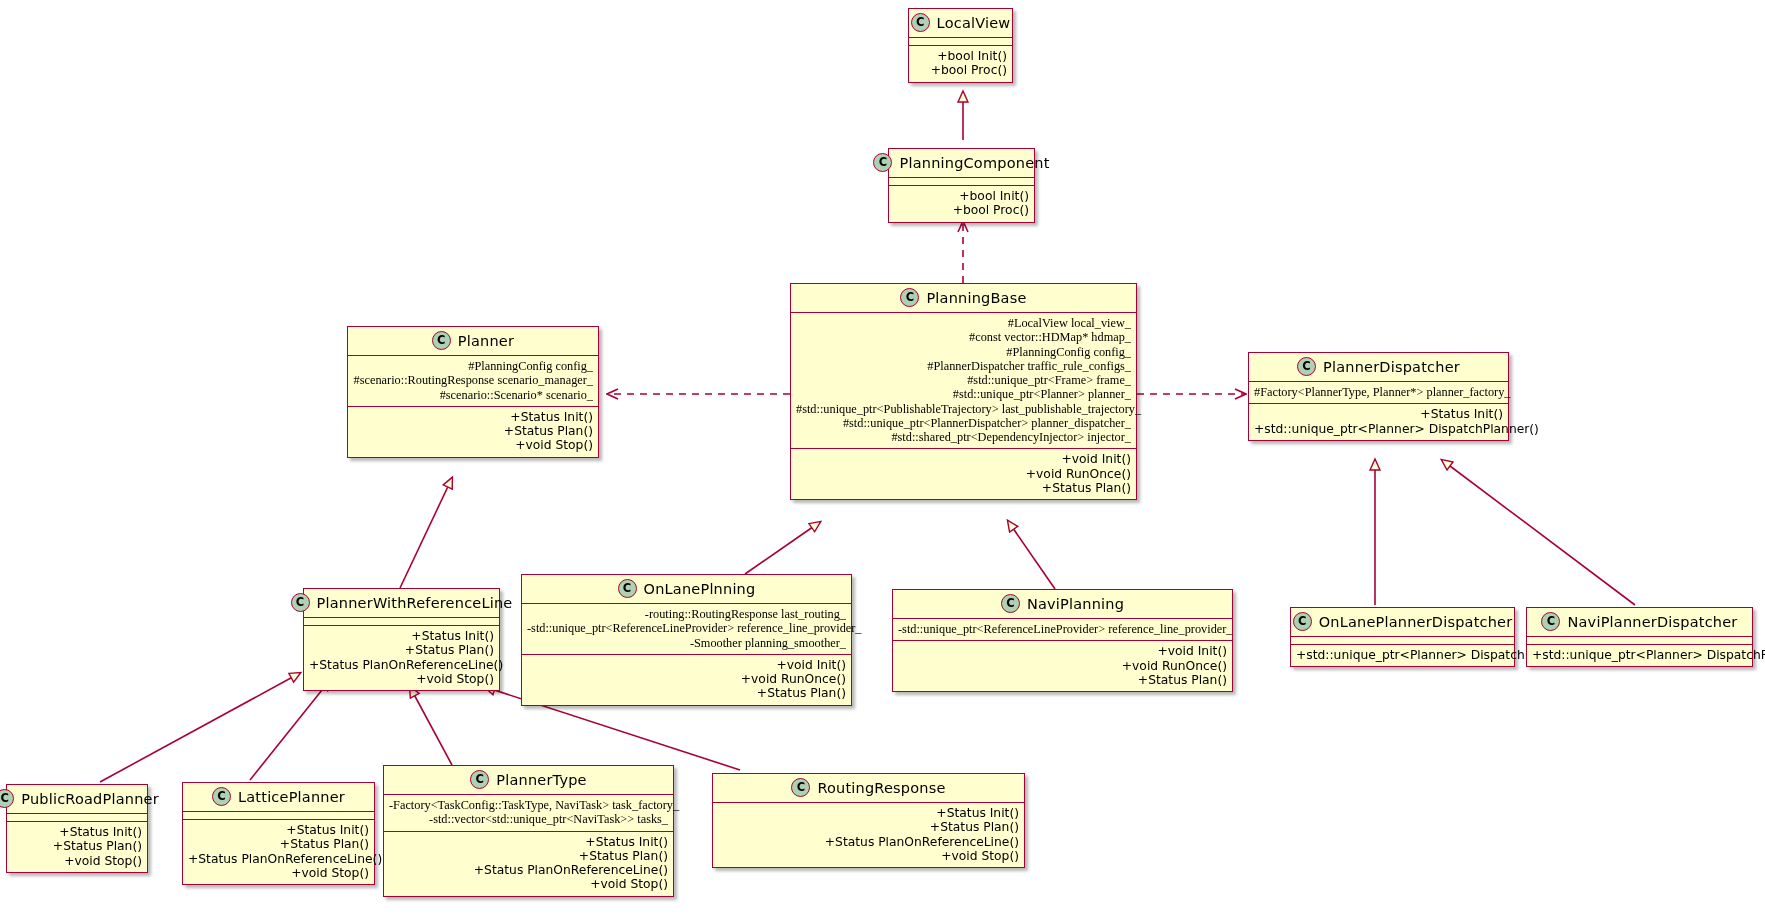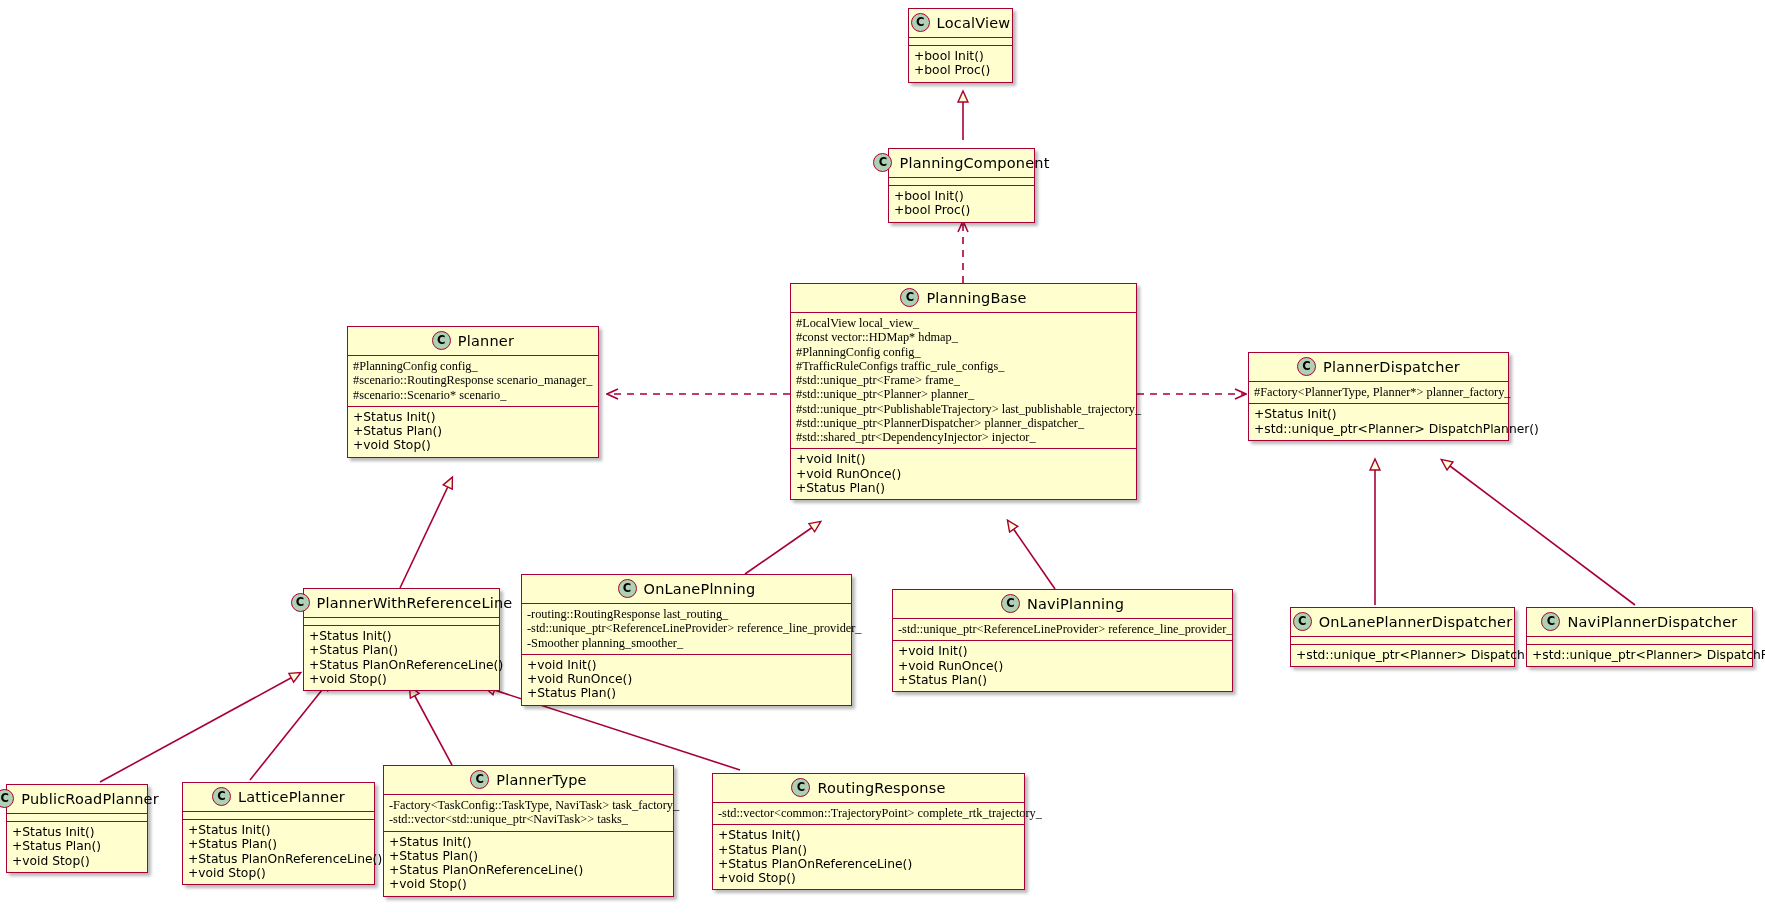--- a/index.html
+++ b/index.html
@@ -39,20 +39,21 @@
     display:inline-flex;align-items:center;justify-content:center;
     font-size:11.5px;font-weight:bold;color:#000;
     line-height:1;flex:0 0 auto;
   }
   .uml-attrs,.uml-ops{
     padding:3px 5px 4px 5px;
     font-size:12.3px;
     line-height:1.16;
     color:#000;
     white-space:nowrap;
+    text-align:right;
   }
   .uml-attrs{border-bottom:1.5px solid #A80036;font-family:Liberation Serif, serif;}
   .uml-attrs.empty,.uml-ops.empty{height:7px;padding:0;}
   .row{display:block;}
 </style>
 </head>
 <body>
 
 <div id="diagram">
 
@@ -145,21 +146,21 @@
 
   <div class="uml-class" style="left:790px;top:283px;width:347px;">
     <div class="uml-header">
       <span class="c-badge">C</span>
       <span class="uml-name">PlanningBase</span>
     </div>
     <div class="uml-attrs">
       <span class="row">#LocalView local_view_</span>
       <span class="row">#const vector::HDMap* hdmap_</span>
       <span class="row">#PlanningConfig config_</span>
-      <span class="row">#TrafficRuleConfigs traffic_rule_configs_</span>
+      <span class="row">#PlannerDispatcher traffic_rule_configs_</span>
       <span class="row">#std::unique_ptr&lt;Frame&gt; frame_</span>
       <span class="row">#std::unique_ptr&lt;Planner&gt; planner_</span>
       <span class="row">#std::unique_ptr&lt;PublishableTrajectory&gt; last_publishable_trajectory_</span>
       <span class="row">#std::unique_ptr&lt;PlannerDispatcher&gt; planner_dispatcher_</span>
       <span class="row">#std::shared_ptr&lt;DependencyInjector&gt; injector_</span>
     </div>
     <div class="uml-ops">
       <span class="row">+void Init()</span>
       <span class="row">+void RunOnce()</span>
       <span class="row">+Status Plan()</span>
@@ -307,23 +308,20 @@
       <span class="row">+Status PlanOnReferenceLine()</span>
       <span class="row">+void Stop()</span>
     </div>
   </div>
 
   <div class="uml-class" style="left:712px;top:773px;width:313px;">
     <div class="uml-header">
       <span class="c-badge">C</span>
       <span class="uml-name">RoutingResponse</span>
     </div>
-    <div class="uml-attrs">
-      <span class="row">-std::vector&lt;common::TrajectoryPoint&gt; complete_rtk_trajectory_</span>
-    </div>
     <div class="uml-ops">
       <span class="row">+Status Init()</span>
       <span class="row">+Status Plan()</span>
       <span class="row">+Status PlanOnReferenceLine()</span>
       <span class="row">+void Stop()</span>
     </div>
   </div>
 
 </div>
 

